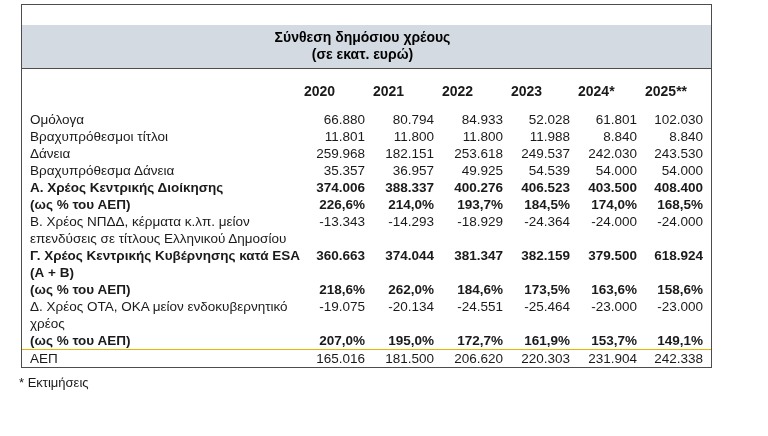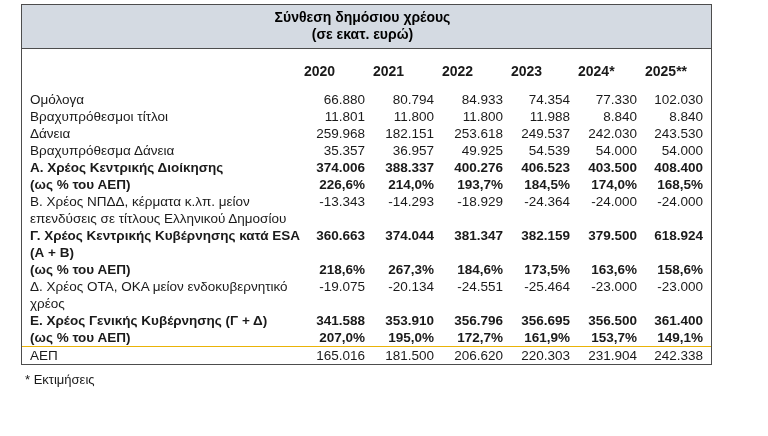--- a/index.html
+++ b/index.html
@@ -14,20 +14,21 @@
     margin: 4px 0 0 21px;
     width: 691px;
     border: 1px solid #4d4d4d;
     background: #ffffff;
   }
   .title-band {
     background: #d4dae2;
     border-bottom: 1px solid #4d4d4d;
     text-align: center;
     padding: 4px 8px 5px 0;
+    margin-top: 20px;
   }
   .title-band .t-line {
     display: block;
     font-weight: bold;
     font-size: 14px;
     line-height: 17px;
     color: #000000;
   }
   table.debt {
     width: 100%;
@@ -51,21 +52,21 @@
   table.debt td.lbl { padding-left: 8px; }
   table.debt td.num {
     text-align: right;
     padding-right: 8px;
     white-space: nowrap;
   }
   table.debt tr.bold td { font-weight: bold; }
   table.debt tr.sep td { border-top: 1px solid #eab308; }
   .l1, .l2 { display: block; }
   .footnotes {
-    margin: 6px 0 0 25px;
+    margin: 6px 0 0 19px;
     font-size: 13px;
     line-height: 18px;
     color: #1a1a1a;
   }
 </style>
 </head>
 <body>
 
 <div class="table-box">
   <div class="title-band">
@@ -95,22 +96,22 @@
       </tr>
     </thead>
     <tbody>
       <tr>
         <td class="lbl">
             <span class="l1">Ομόλογα</span>
           </td>
         <td class="num">66.880</td>
         <td class="num">80.794</td>
         <td class="num">84.933</td>
-        <td class="num">74.354</td>
-        <td class="num">77.330</td>
+        <td class="num">52.028</td>
+        <td class="num">61.801</td>
         <td class="num">102.030</td>
       </tr>
       <tr>
         <td class="lbl">
             <span class="l1">Βραχυπρόθεσμοι τίτλοι</span>
           </td>
         <td class="num">11.801</td>
         <td class="num">11.800</td>
         <td class="num">11.800</td>
         <td class="num">11.988</td>
@@ -183,51 +184,40 @@
         <td class="num">381.347</td>
         <td class="num">382.159</td>
         <td class="num">379.500</td>
         <td class="num">618.924</td>
       </tr>
       <tr class="bold">
         <td class="lbl">
             <span class="l1">(ως % του ΑΕΠ)</span>
           </td>
         <td class="num">218,6%</td>
-        <td class="num">267,3%</td>
+        <td class="num">262,0%</td>
         <td class="num">184,6%</td>
         <td class="num">173,5%</td>
         <td class="num">163,6%</td>
         <td class="num">158,6%</td>
       </tr>
       <tr>
         <td class="lbl">
           <span class="l1">Δ. Χρέος ΟΤΑ, ΟΚΑ μείον ενδοκυβερνητικό</span>
           <span class="l2">χρέος</span>
         </td>
         <td class="num">-19.075</td>
         <td class="num">-20.134</td>
         <td class="num">-24.551</td>
         <td class="num">-25.464</td>
         <td class="num">-23.000</td>
         <td class="num">-23.000</td>
       </tr>
       <tr class="bold">
         <td class="lbl">
-            <span class="l1">Ε. Χρέος Γενικής Κυβέρνησης (Γ + Δ)</span>
-          </td>
-        <td class="num">341.588</td>
-        <td class="num">353.910</td>
-        <td class="num">356.796</td>
-        <td class="num">356.695</td>
-        <td class="num">356.500</td>
-        <td class="num">361.400</td>
-      </tr>
-      <tr class="bold">
-        <td class="lbl">
             <span class="l1">(ως % του ΑΕΠ)</span>
           </td>
         <td class="num">207,0%</td>
         <td class="num">195,0%</td>
         <td class="num">172,7%</td>
         <td class="num">161,9%</td>
         <td class="num">153,7%</td>
         <td class="num">149,1%</td>
       </tr>
       <tr class="sep">

